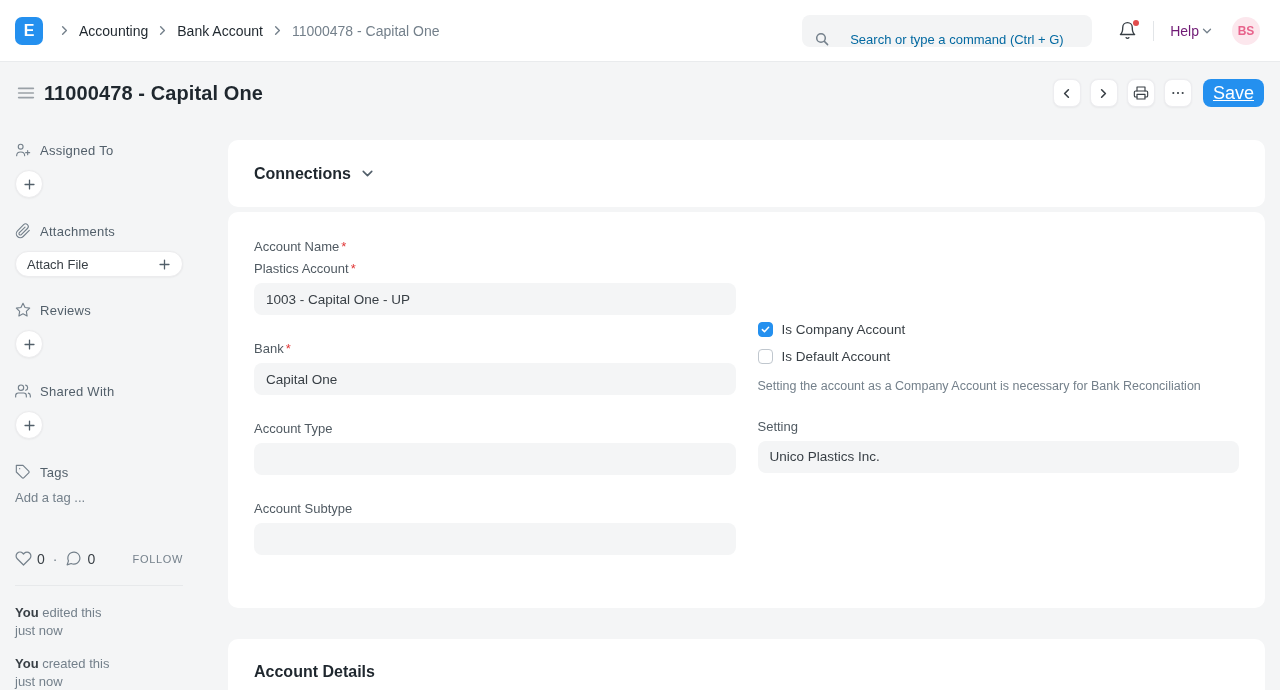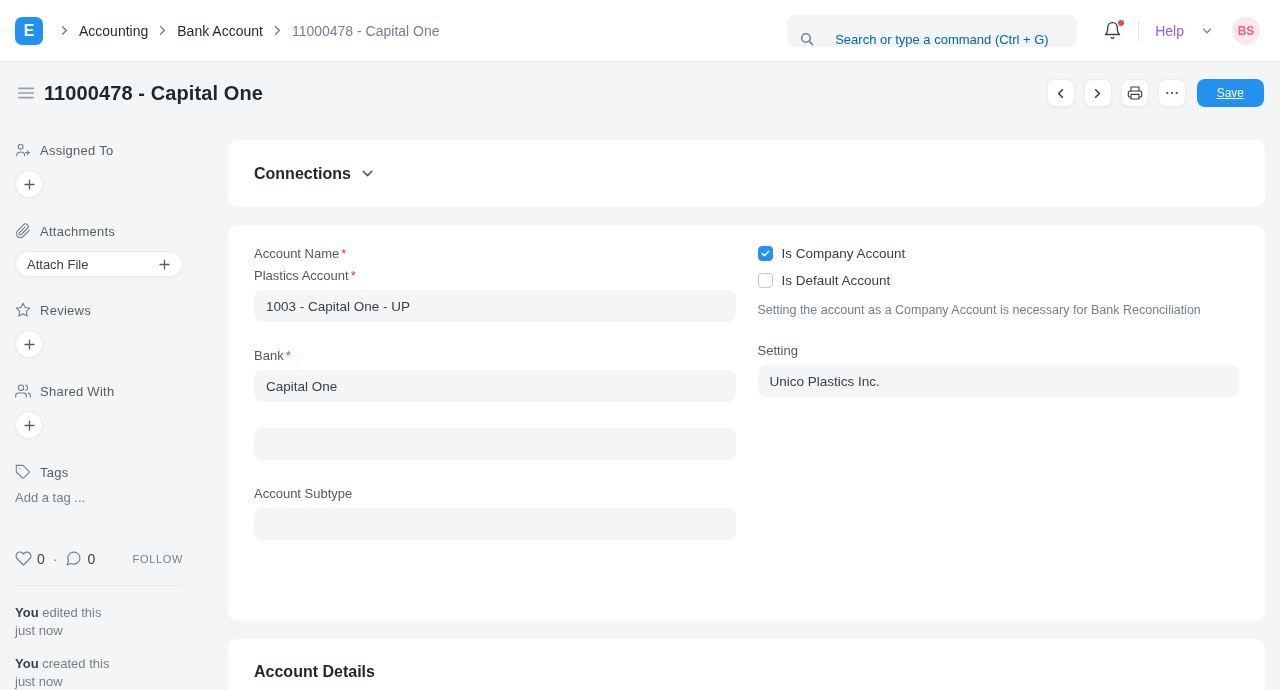--- a/index.html
+++ b/index.html
@@ -14,35 +14,35 @@
   .breadcrumbs { display:flex; align-items:center; gap:7px; margin-left:14px; font-size:14px; white-space:nowrap; }
   .crumb { color:#1f272e; font-weight:500; cursor:pointer; }
   .crumb.current { color:#74808b; font-weight:400; cursor:default; }
   .chev { display:flex; align-items:center; color:#74808b; }
   .nav-right { margin-left:auto; display:flex; align-items:center; }
   .searchbar { width:290px; height:32px; background:#f3f4f5; border-radius:8px; display:flex; align-items:flex-end;
                gap:20px; padding:0 12px; color:#0369a1; font-size:13px; cursor:text; }
   .bell-wrap { position:relative; margin-left:26px; display:flex; cursor:pointer; }
   .bell-dot { position:absolute; top:-1px; right:-2px; width:6px; height:6px; border-radius:50%; background:#e24c4c; }
   .nav-divider { width:1px; height:20px; background:#e2e5e8; margin:0 16px; }
-  .help { display:flex; align-items:center; gap:16px; font-size:14px; color:#8b5cf6; cursor:pointer;justify-content:center; }
+  .help { display:flex; align-items:center; gap:1px; font-size:14px; color:#701a75; cursor:pointer;justify-content:center; }
   .avatar { width:28px; height:28px; border-radius:50%; background:#fce7ed; color:#e8638c; font-size:12px;
             font-weight:600; display:flex; align-items:center; justify-content:center; margin-left:18px; cursor:pointer; }
 
   
   .page-head { position:absolute; top:62px; left:0; width:1280px; height:62px; display:flex;
                align-items:center; padding:0 16px 0 15px; }
   .menu-btn { display:flex; align-items:center; cursor:pointer; margin-right:7px; }
   .page-title { font-size:20px; font-weight:700; color:#1f272e; letter-spacing:.1px; }
   .head-actions { margin-left:auto; display:flex; align-items:center; gap:9px; }
   .icon-btn { width:28px; height:28px; background:#fff; border:1px solid #ededf0; border-radius:8px;
               display:flex; align-items:center; justify-content:center; cursor:pointer;
               box-shadow:0 .5px 2px rgba(0,0,0,.05); }
-  .save-btn { height:28px; padding:0 20px; background:#2490ef; color:#fff; border:none; border-radius:8px;
-              font-size:12px; font-family:inherit; cursor:pointer; margin-left:2px;text-decoration:underline; }
+  .save-btn { height:28px; padding:0 10px; background:#2490ef; color:#fff; border:none; border-radius:8px;
+              font-size:18px; font-family:inherit; cursor:pointer; margin-left:2px;text-decoration:underline; }
 
   
   .sidebar { position:absolute; left:15px; top:142px; width:168px; }
   .side-label { display:flex; align-items:center; gap:9px; font-size:13px; color:#525f6a; font-weight:500;
                 letter-spacing:.02em; margin-bottom:12px; }
   .side-label svg { flex:0 0 auto; }
   .plus-btn { width:28px; height:28px; border-radius:50%; background:#fff; border:1px solid #ececee;
               box-shadow:0 .5px 2px rgba(0,0,0,.06); display:flex; align-items:center; justify-content:center;
               cursor:pointer; margin-bottom:25px; color:#525f6a; }
   .attach-btn { height:26px; width:168px; border-radius:14px; background:#fff; border:1px solid #ececee;
@@ -57,21 +57,21 @@
   .follow { margin-left:auto; font-size:11px; color:#74808b; letter-spacing:.06em; font-weight:500; cursor:pointer; }
   .side-divider { position:absolute; left:15px; top:585px; width:168px; border-top:1px solid #e7e9eb; }
   .timeline { position:absolute; left:15px; top:604px; width:168px; font-size:13px; color:#74808b; line-height:18px; }
   .timeline .entry { margin-bottom:15px; }
   .timeline b { color:#383f45; font-weight:700; }
 
   
   .card { position:absolute; background:#fff; border-radius:10px; width:1037px; left:228px; }
   .card-connections { top:140px; height:67px; display:flex; align-items:center; padding:0 26px; cursor:pointer; }
   .section-title { font-size:16px; font-weight:700; color:#1f272e; display:flex; align-items:center; gap:8px; }
-  .card-form { top:225px; height:396px; padding:21px 26px; display:flex; gap:22px; }
+  .card-form { top:212px; height:396px; padding:21px 26px; display:flex; gap:22px;align-items:center; }
   .col { flex:1 1 0; min-width:0; }
   .field-label { font-size:13px; color:#505a62; margin-bottom:7px; }
   .req { color:#e03636; margin-left:2px; }
   .input-box { height:32px; background:#f4f5f6; border-radius:8px; display:flex; align-items:center;
                padding:0 12px; font-size:13.5px; color:#383f45; margin-bottom:26px; cursor:text; }
   .check-row { display:flex; align-items:center; gap:9px; margin-bottom:21px; cursor:pointer; }
   .checkbox { width:15px; height:15px; border-radius:4px; background:#fff; border:1px solid #c0c7ce;
               display:flex; align-items:center; justify-content:center; flex:0 0 auto; }
   .checkbox.checked { background:#2490ef; border-color:#2490ef; }
   .check-label { font-size:13.5px; color:#383f45; }
@@ -302,20 +302,23 @@
     <div class="field-label">
       <span>Plastics Account</span><span class="req">*</span>
     </div>
     <div class="input-box">1003 - Capital One - UP</div>
 
     <div class="field-label">
       <span>Bank</span><span class="req">*</span>
     </div>
     <div class="input-box">Capital One</div>
 
+    <div class="field-label">
+      <span>Account Type</span>
+    </div>
     <div class="input-box"></div>
 
     <div class="field-label">
       <span>Account Subtype</span>
     </div>
     <div class="input-box"></div>
   </div>
 
   <div class="col">
     <div class="check-row" style="margin-bottom:12px">

